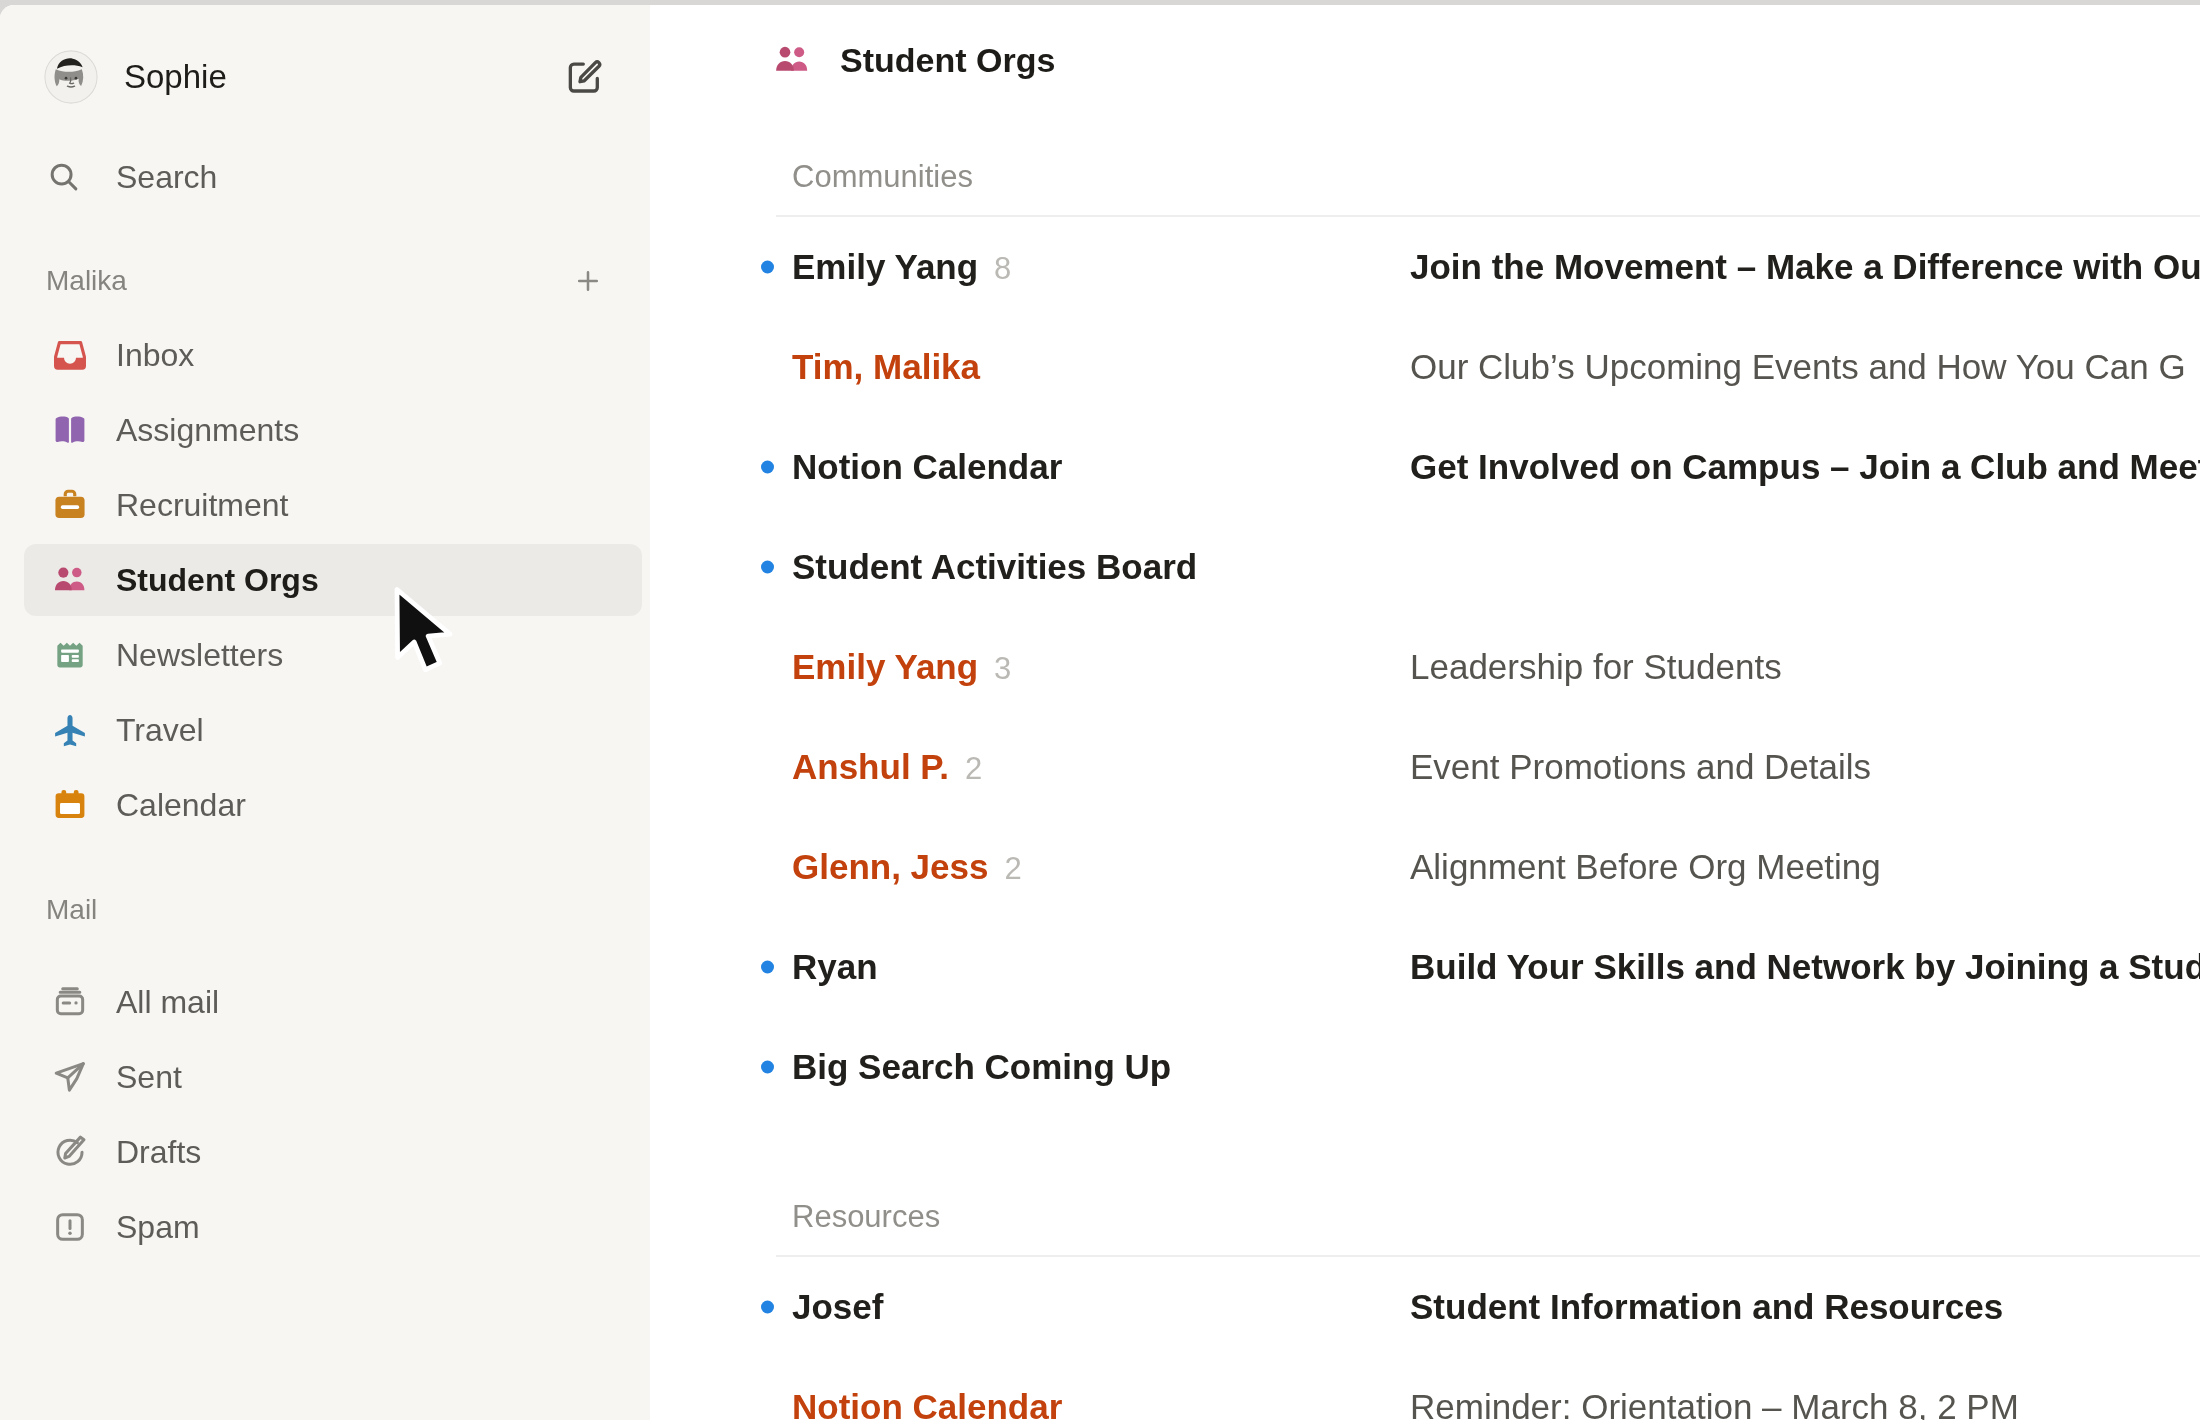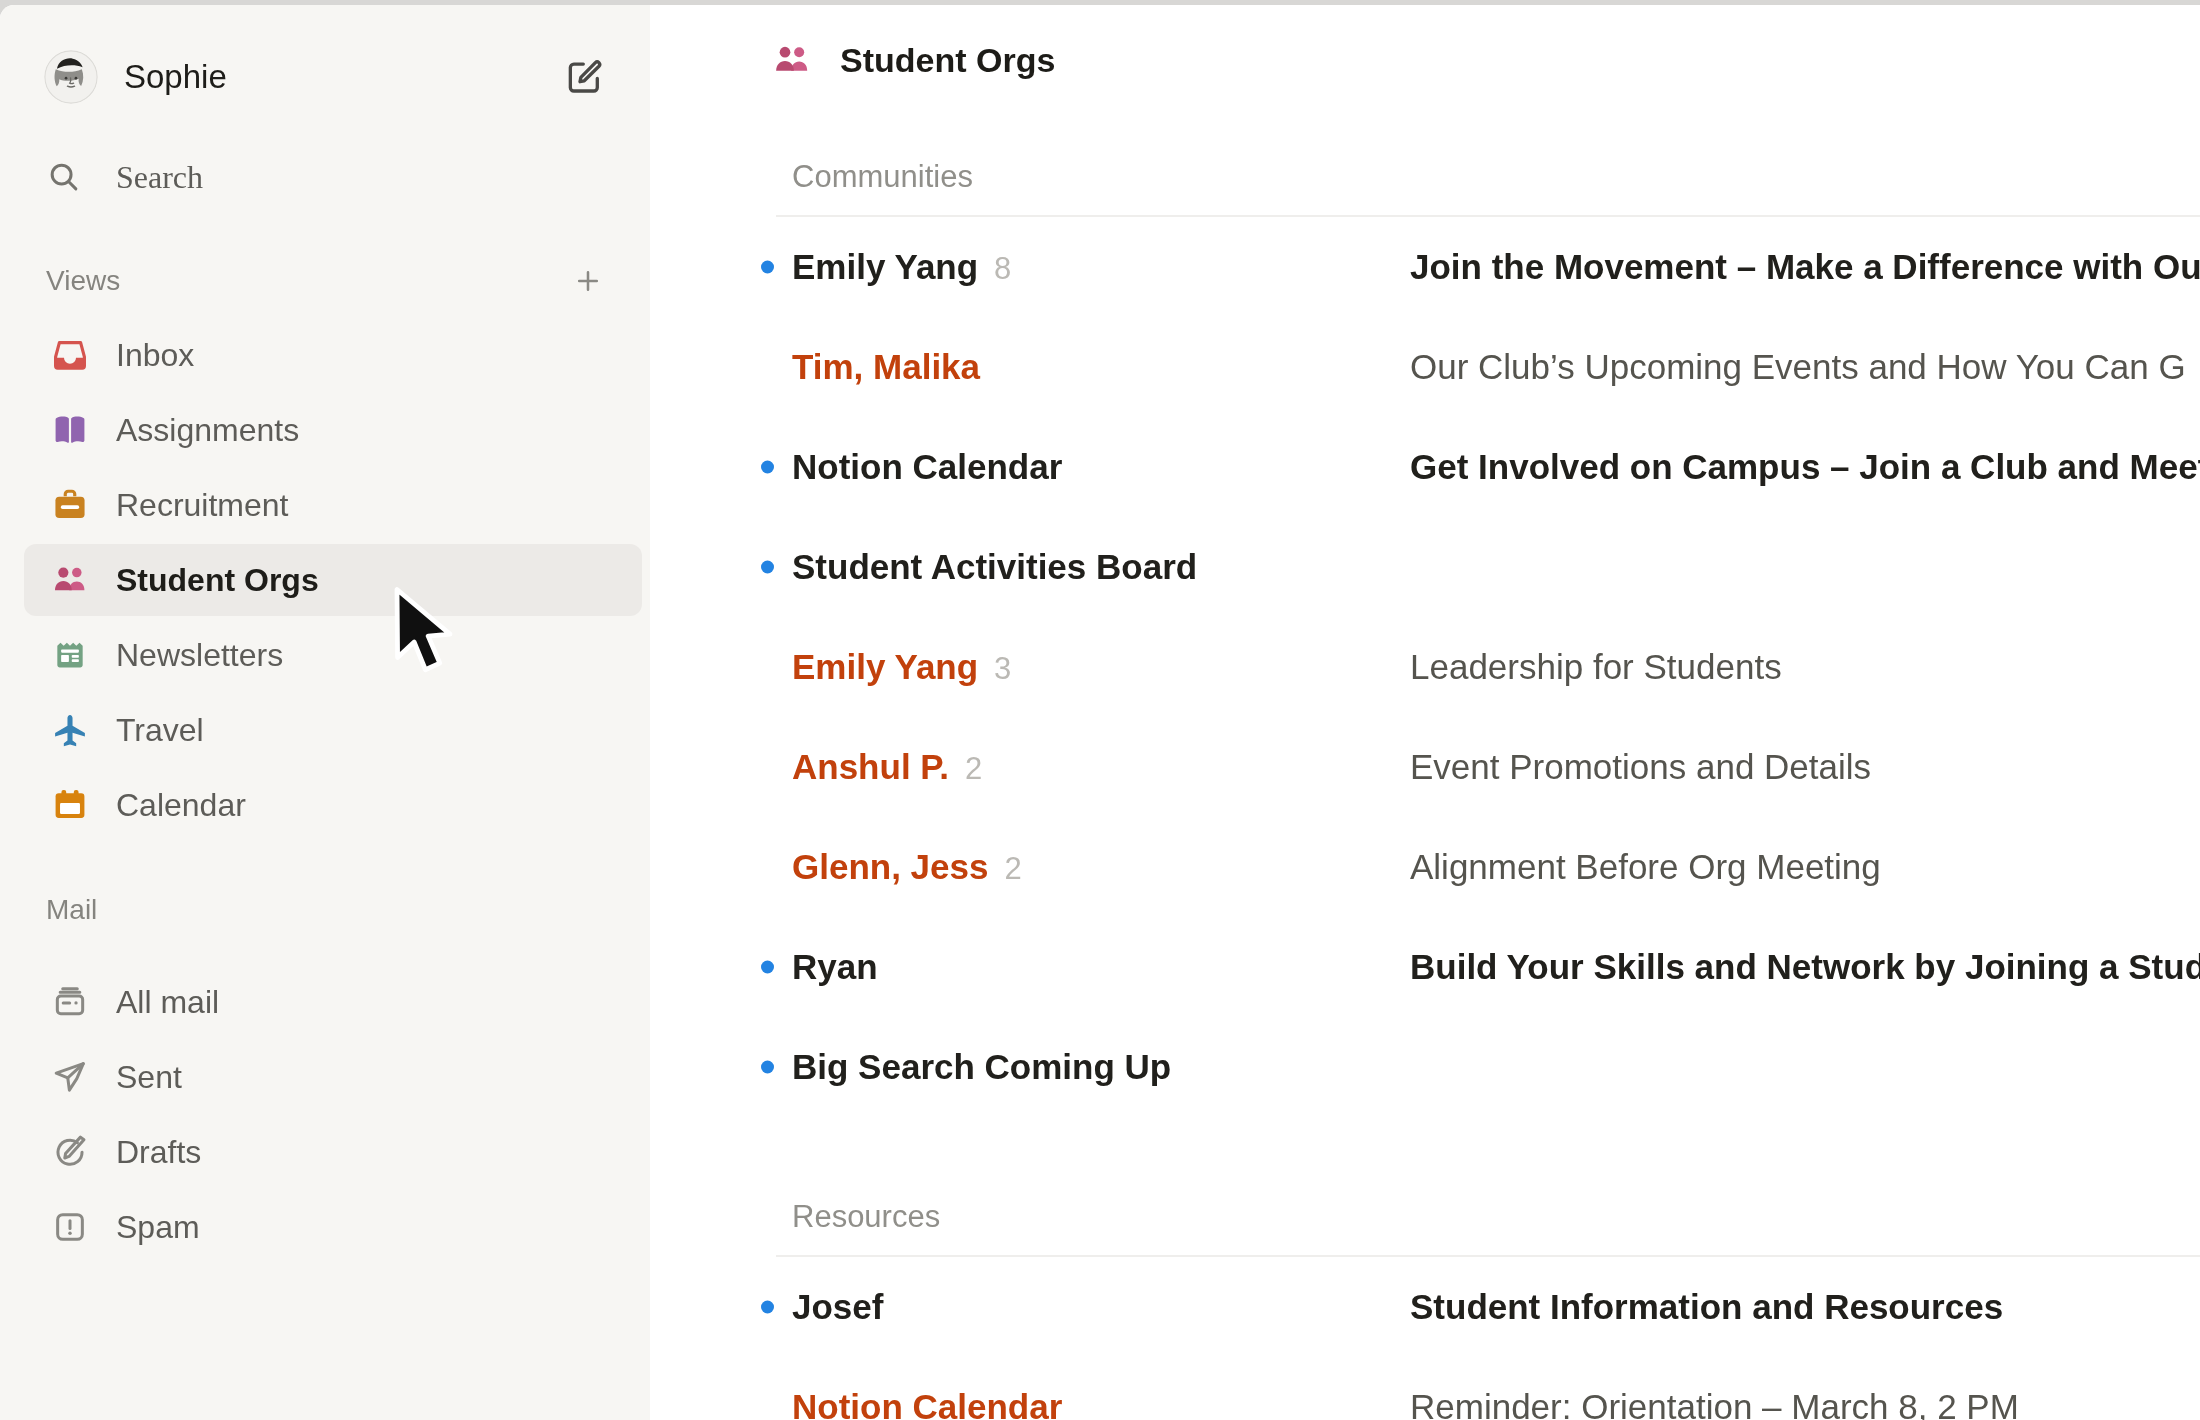--- a/index.html
+++ b/index.html
@@ -38,21 +38,21 @@
   .compose-btn{
     width:44px;height:44px;margin-right:20px;
     display:flex;align-items:center;justify-content:center;
     cursor:pointer;
   }
   .search-row{
     margin:48px 24px 0 46px;height:44px;
     display:flex;align-items:center;
   }
   .search-row .s-icon{width:36px;height:36px;}
-  .search-label{margin-left:34px;font-size:32px;color:#5d5c58;font-family:Liberation Serif, serif;}
+  .search-label{margin-left:34px;font-size:32px;color:#5d5c58;}
   .sec-head{
     margin:60px 30px 0 46px;height:44px;
     display:flex;align-items:center;
   }
   .sec-head.mail{margin-top:47px;}
   .sec-label{font-size:28px;color:#85847f;flex:1;}
   .add-btn{
     width:36px;height:36px;margin-right:14px;
     display:flex;align-items:center;justify-content:center;cursor:pointer;
   }
@@ -154,21 +154,21 @@
 
     <div class="search-row">
       <svg class="s-icon" viewBox="0 0 24 24" fill="none" stroke="#75746e" stroke-width="2" stroke-linecap="round">
           <circle cx="10.4" cy="10.4" r="6.3"></circle>
           <path d="M15.2 15.2l4.7 4.7"></path>
         </svg>
       <span class="search-label">Search</span>
     </div>
 
     <div class="sec-head">
-      <span class="sec-label">Views</span>
+      <span class="sec-label">Malika</span>
       <span class="add-btn">
         <svg viewBox="0 0 24 24" width="32" height="32" fill="none" stroke="#8a8984" stroke-width="1.9" stroke-linecap="round">
             <path d="M12 5.4v13.2M5.4 12h13.2"></path>
           </svg>
       </span>
     </div>
     <div class="nav" id="views-list">
         <div class="side-item">
     <span class="side-icon">
             <svg viewBox="0 0 24 24">

